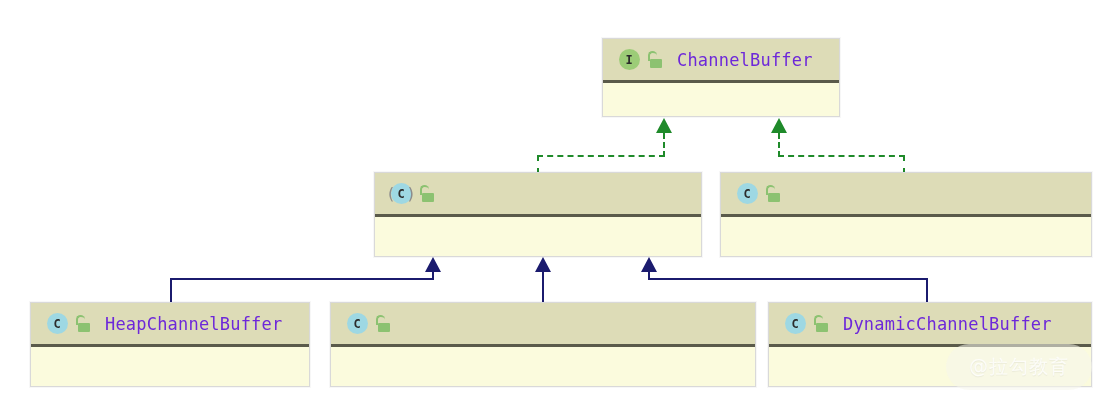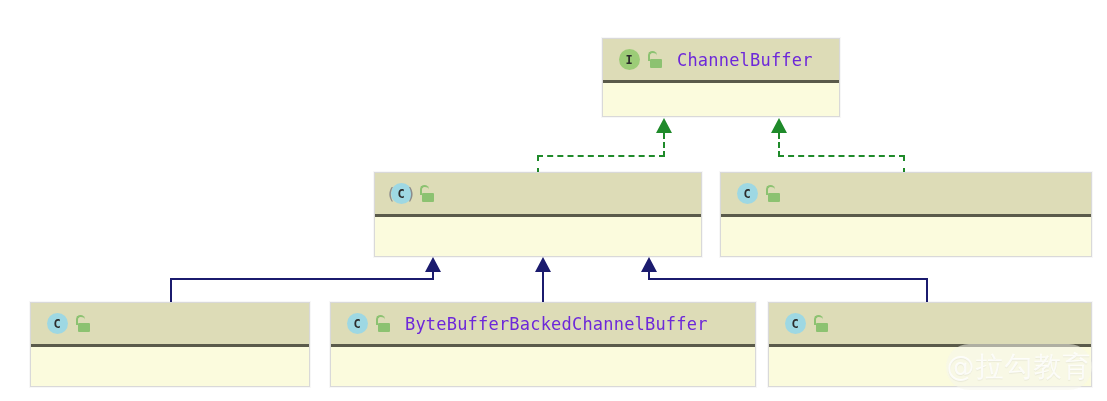--- a/index.html
+++ b/index.html
@@ -155,21 +155,21 @@
   
   .watermark {
     position: absolute;
     display: flex;
     align-items: center;
     justify-content: center;
     border-radius: 26px;
     background: rgba(245,245,235,0.55);
     color: rgba(255,255,255,0.80);
     font-family: "DejaVu Sans", "Liberation Sans", sans-serif;
-    font-size: 28px;
+    font-size: 19px;
     letter-spacing: 1px;
     text-shadow: 0 1px 1px rgba(0,0,0,0.06);
     white-space: nowrap;
   }
 </style>
 </head>
 <body>
 
 <div id="canvas">
 
@@ -248,46 +248,47 @@
 
   <div class="uml-node" style="left:30px; top:302px; width:280px; height:85px;">
     <div class="uml-header">
       <span class="stereo-icon stereo-class">
         <span class="stereo-circle">C</span>
       </span>
       <span class="lock-icon">
         <span class="lock-shackle"></span>
           <span class="lock-body"></span>
       </span>
+      <span class="uml-title">HeapChannelBuffer</span>
     </div>
     <div class="uml-body" style="height:38px;"></div>
   </div>
 
   <div class="uml-node" style="left:330px; top:302px; width:426px; height:85px;">
     <div class="uml-header">
       <span class="stereo-icon stereo-class">
         <span class="stereo-circle">C</span>
       </span>
       <span class="lock-icon">
         <span class="lock-shackle"></span>
           <span class="lock-body"></span>
       </span>
-      <span class="uml-title">ByteBufferBackedChannelBuffer</span>
     </div>
     <div class="uml-body" style="height:38px;"></div>
   </div>
 
   <div class="uml-node" style="left:768px; top:302px; width:324px; height:85px;">
     <div class="uml-header">
       <span class="stereo-icon stereo-class">
         <span class="stereo-circle">C</span>
       </span>
       <span class="lock-icon">
         <span class="lock-shackle"></span>
           <span class="lock-body"></span>
       </span>
+      <span class="uml-title">DynamicChannelBuffer</span>
     </div>
     <div class="uml-body" style="height:38px;"></div>
   </div>
 
   <div class="watermark" style="left:946px; top:344px; width:146px; height:46px;">@拉勾教育</div>
 
 </div>
 
 </body></html>

